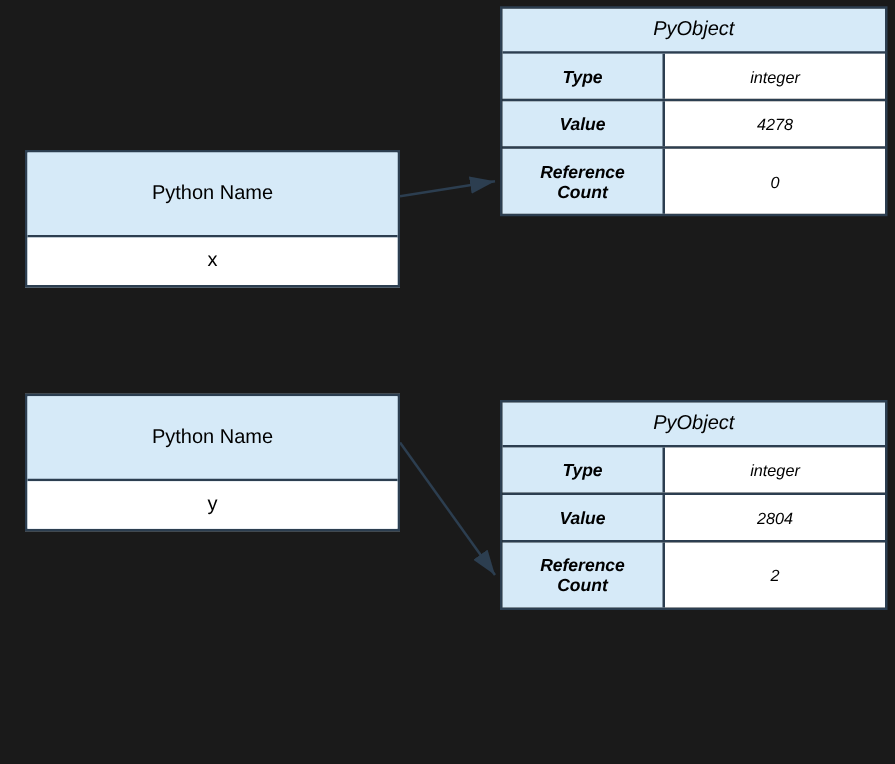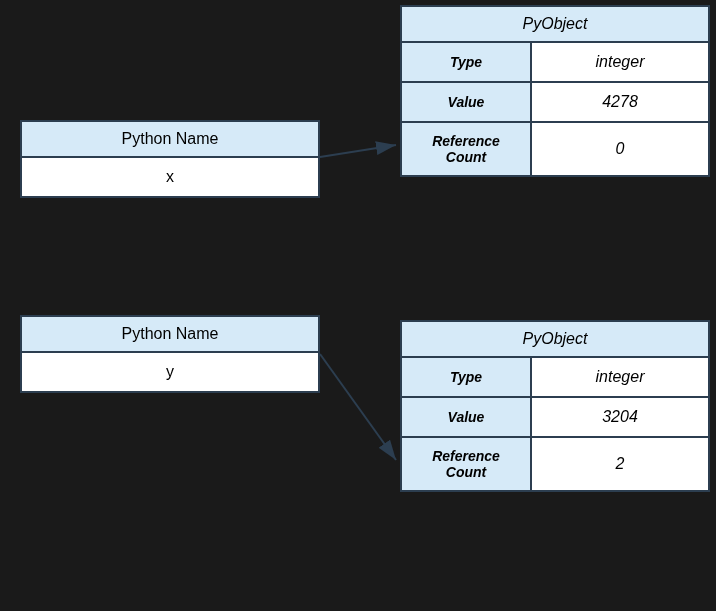--- a/index.html
+++ b/index.html
@@ -24,21 +24,21 @@
     .python-name-box {
       position: absolute;
       background: #d6eaf8;
       border: 2px solid #2c3e50;
     }
 
     .python-name-header {
       background: #d6eaf8;
       border-bottom: 2px solid #2c3e50;
       text-align: center;
-      padding: 8px;
+      padding: 24px;
       font-size: 16px;
       font-weight: normal;
     }
 
     .python-name-value {
       background: white;
       text-align: center;
       padding: 10px;
       font-size: 16px;
     }
@@ -78,21 +78,21 @@
       align-items: center;
       justify-content: center;
       text-align: center;
       width: 130px;
       min-width: 130px;
     }
 
     .pyobject-value {
       background: white;
       padding: 10px 8px;
-      font-size: 16px;
+      font-size: 13px;
       display: flex;
       align-items: center;
       justify-content: center;
       flex: 1;
     }
 
     
     .arrows-svg {
       position: absolute;
       top: 0;
@@ -134,21 +134,21 @@
   </div>
 
   <div class="pyobject-box" style="top: 320px; left: 400px; width: 310px;">
     <div class="pyobject-header">PyObject</div>
     <div class="pyobject-row">
       <div class="pyobject-label">Type</div>
       <div class="pyobject-value">integer</div>
     </div>
     <div class="pyobject-row">
       <div class="pyobject-label">Value</div>
-      <div class="pyobject-value">3204</div>
+      <div class="pyobject-value">2804</div>
     </div>
     <div class="pyobject-row">
       <div class="pyobject-label">Reference Count</div>
       <div class="pyobject-value">2</div>
     </div>
   </div>
 
   <svg class="arrows-svg">
 
     <defs>

